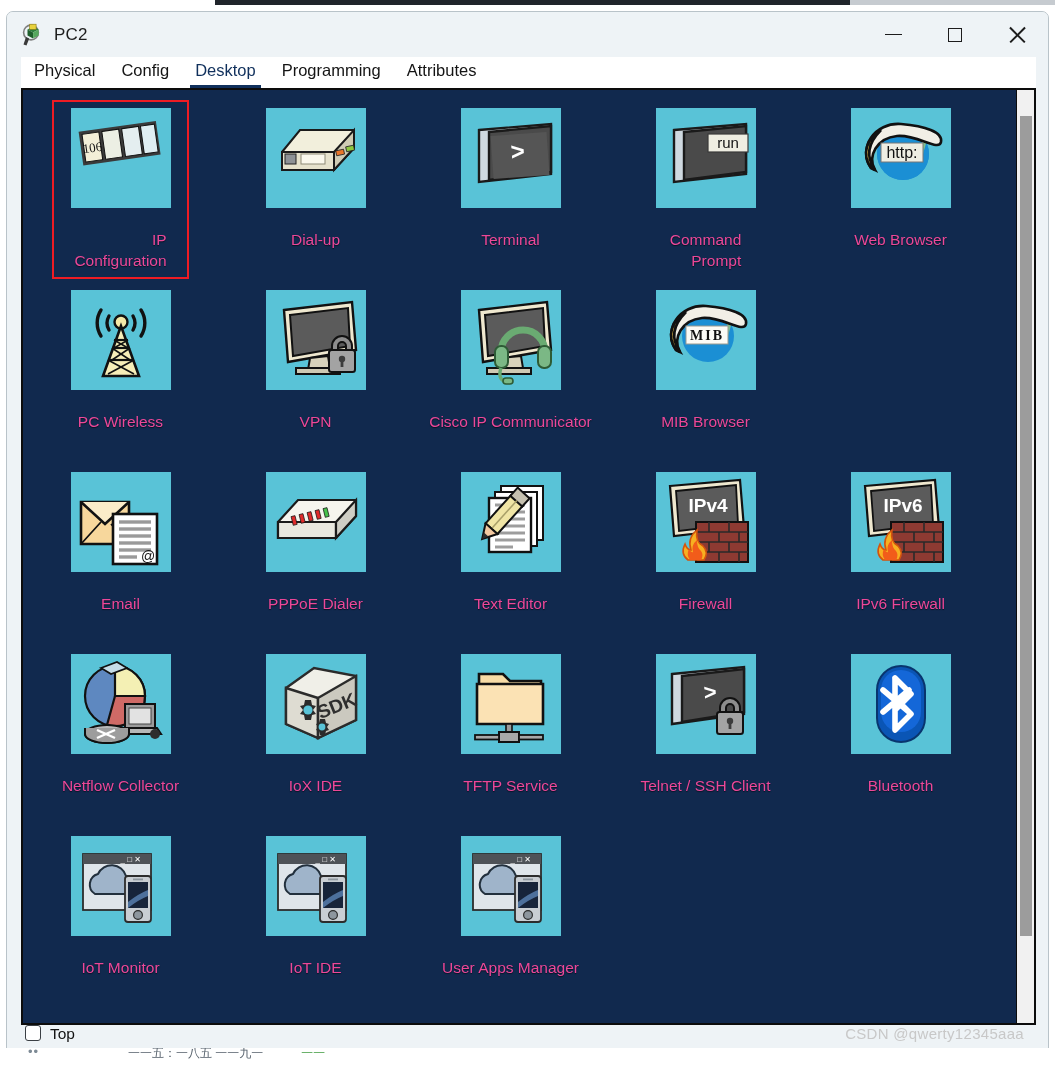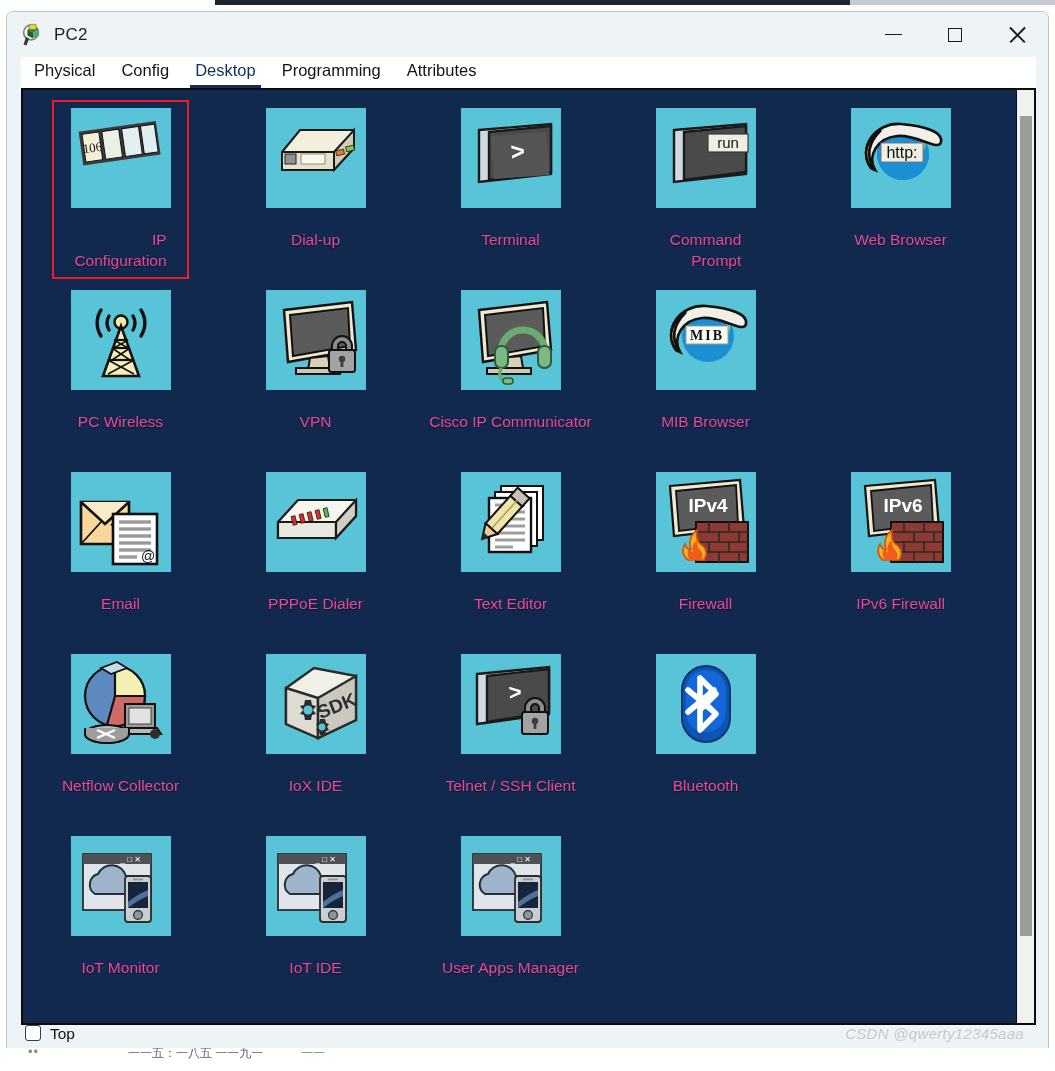--- a/index.html
+++ b/index.html
@@ -196,21 +196,20 @@
   #top-label {
     margin-left: 9px;
     font-size: 15.5px; color: #111;
   }
   #watermark {
     margin-left: auto;
     margin-right: 12px;
     font-size: 15px;
     color: #c8c8c8;
     letter-spacing: .3px;
-    font-style: italic;
   }
 
   svg { display: block; }
 </style>
 </head>
 <body>
 
 <div id="behind-top"></div>
 <div id="behind-top2"></div>
 
@@ -603,20 +602,35 @@
                   <circle cx="42" cy="56" r="4.6" fill="#59c3d7"></circle>
                   <path d="M50 70 l3 -1 1 -4 5 0 1 4 3 1 -2 3 2 3 -3 1 -1 4 -5 0 -1 -4 -3 -1 2 -3 z"></path>
                   <circle cx="56" cy="73" r="3.4" fill="#59c3d7"></circle>
                 </g>
               </svg>
             </div>
             <div class="icon-label">IoX IDE</div>
           </div>
         </div>
 
+        <div class="icon-cell wide">
+          <div class="icon-hit">
+            <div class="tile">
+              <svg width="100" height="100" viewBox="0 0 100 100">
+                <path d="M18 20 h24 l7 7 h31 v12 h-62 z" fill="#f8dca6" stroke="#111" stroke-width="2.6"></path>
+                <path d="M16 30 h66 v40 h-66 z" fill="#fbe2b4" stroke="#111" stroke-width="2.6"></path>
+                <rect x="45" y="70" width="6" height="10" fill="#9b9b9b" stroke="#111" stroke-width="1.6"></rect>
+                <rect x="38" y="78" width="20" height="10" fill="#a8a8a8" stroke="#111" stroke-width="2"></rect>
+                <rect x="14" y="81" width="24" height="4.5" fill="#a8a8a8" stroke="#111" stroke-width="1.8"></rect>
+                <rect x="58" y="81" width="24" height="4.5" fill="#a8a8a8" stroke="#111" stroke-width="1.8"></rect>
+              </svg>
+            </div>
+            <div class="icon-label">TFTP Service</div>
+          </div>
+        </div>
 
         <div class="icon-cell wide">
           <div class="icon-hit">
             <div class="tile">
               <svg width="100" height="100" viewBox="0 0 100 100">
                 <path d="M16 20 L88 13 L88 60 L16 70 Z" fill="#cfd9e0" stroke="#1a1a1a" stroke-width="2.4"></path>
                 <path d="M26 22 L88 15 L88 58 L26 68 Z" fill="#4a4a4a" stroke="#1a1a1a" stroke-width="2.4"></path>
                 <text x="48" y="46" font-family="'Liberation Sans',sans-serif" font-size="22" font-weight="bold" fill="#fff" transform="rotate(-4 48 42)">&gt;</text>
                 <path d="M64 54 a10 10 0 0 1 20 0 v6 h-6 v-6 a4 4 0 0 0 -8 0 v6 h-6 z" fill="#8d8d8d" stroke="#111" stroke-width="2"></path>
                 <rect x="61" y="58" width="26" height="22" rx="2.5" fill="#a3a3a3" stroke="#111" stroke-width="2"></rect>

